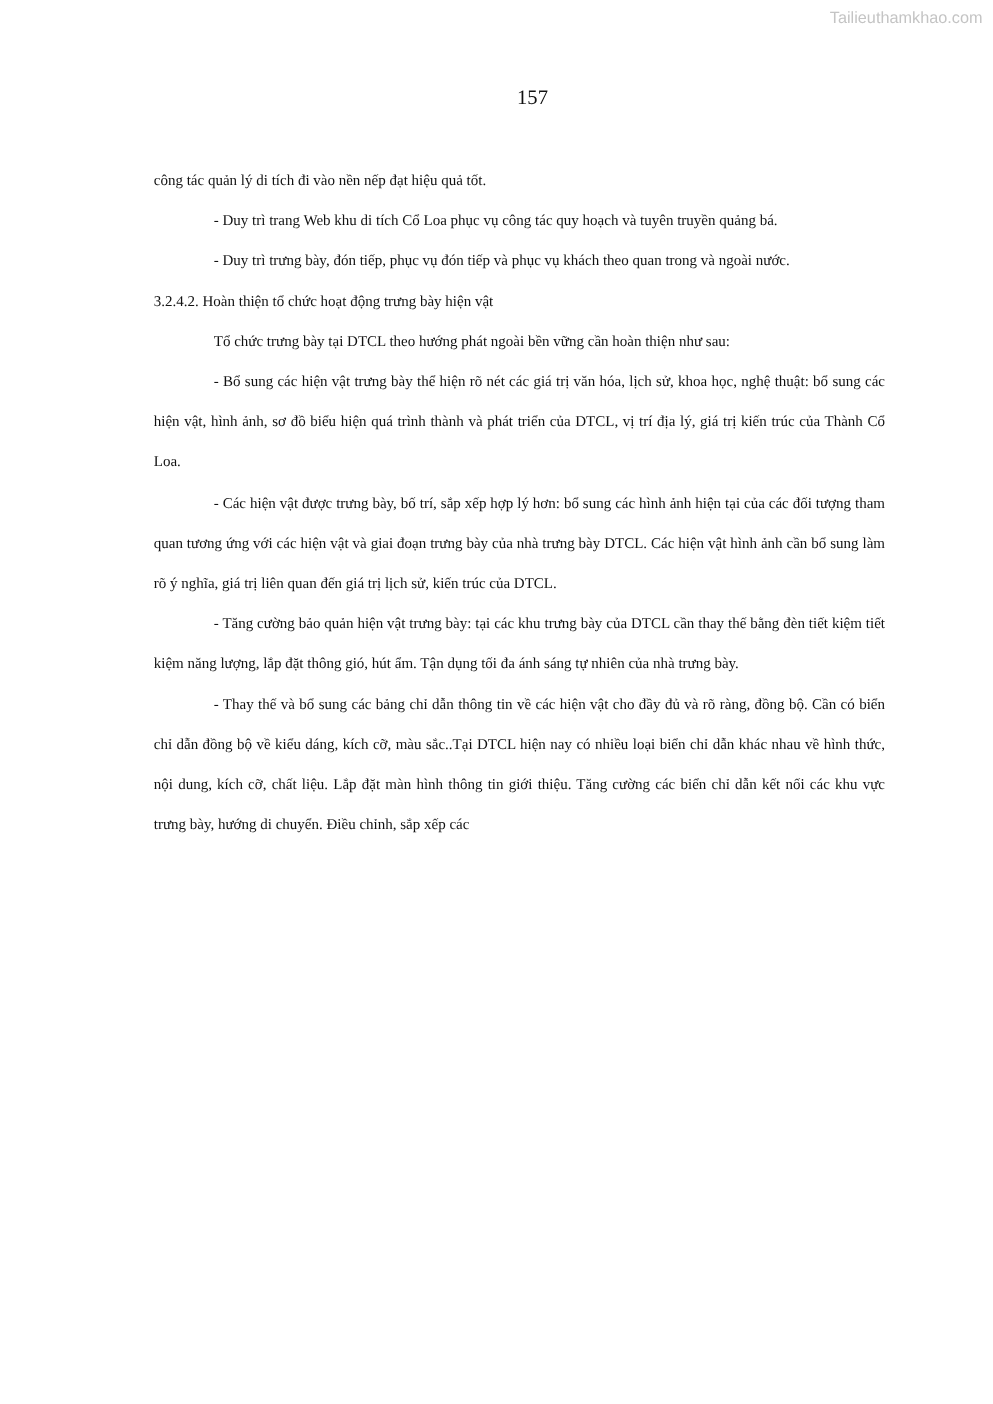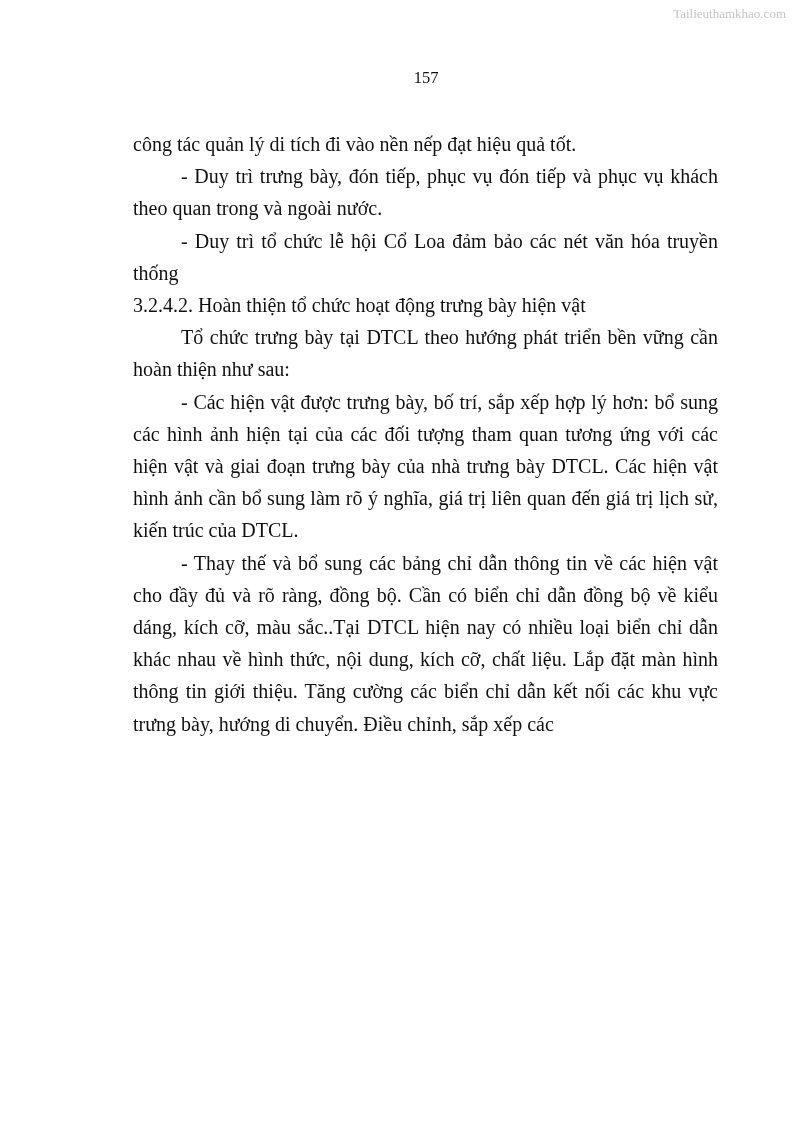--- a/index.html
+++ b/index.html
@@ -2,44 +2,46 @@
 <html><head>
 <meta charset="utf-8">
 <style>
   html, body { margin: 0; padding: 0; }
   body {
     width: 794px; height: 1123px; background: #ffffff; position: relative; overflow: hidden;
     font-family: "Liberation Serif", "DejaVu Serif", serif; color: #111;
   }
   .watermark {
     position: absolute; top: 6px; right: 8px;
-    font-family: Liberation Serif, serif;
+    font-family: Liberation Sans, sans-serif;
     font-size: 13px; color: #c4c4c4; letter-spacing: 0px;
   }
   .page-number {
     position: absolute; top: 68px; left: 0; width: 852px; text-align: center;
     font-size: 16.5px;
   }
   .content {
-    position: absolute; top: 128px; left: 133px; width: 585px;
-    font-size: 20px; line-height: 32.2px;
+    position: absolute; top: 128px; left: 123px; width: 585px;
+    font-size: 12px; line-height: 32.2px;
   }
   .content p { margin: 0; text-align: justify; }
   .content p.indent { text-indent: 48px; }
   .content p.heading { }
   .content p.first { text-align-last: left; }
 </style>
 </head>
 <body>
 
 <div class="watermark">Tailieuthamkhao.com</div>
 
 <div class="page-number">157</div>
 
 <div class="content">
   <p class="first">công tác quản lý di tích đi vào nền nếp đạt hiệu quả tốt.</p>
+  <p class="indent">- Duy trì trang Web khu di tích Cổ Loa phục vụ công tác quy hoạch và tuyên truyền quảng bá.</p>
   <p class="indent">- Duy trì trưng bày, đón tiếp, phục vụ đón tiếp và phục vụ khách theo quan trong và ngoài nước.</p>
-  <p class="indent">- Duy trì tổ chức lễ hội Cổ Loa đảm bảo các nét văn hóa truyền thống</p>
   <p class="heading">3.2.4.2. Hoàn thiện tổ chức hoạt động trưng bày hiện vật</p>
-  <p class="indent">Tổ chức trưng bày tại DTCL theo hướng phát triển bền vững cần hoàn thiện như sau:</p>
+  <p class="indent">Tổ chức trưng bày tại DTCL theo hướng phát ngoài bền vững cần hoàn thiện như sau:</p>
+  <p class="indent">- Bổ sung các hiện vật trưng bày thể hiện rõ nét các giá trị văn hóa, lịch sử, khoa học, nghệ thuật: bổ sung các hiện vật, hình ảnh, sơ đồ biểu hiện quá trình thành và phát triển của DTCL, vị trí địa lý, giá trị kiến trúc của Thành Cổ Loa.</p>
   <p class="indent">- Các hiện vật được trưng bày, bố trí, sắp xếp hợp lý hơn: bổ sung các hình ảnh hiện tại của các đối tượng tham quan tương ứng với các hiện vật và giai đoạn trưng bày của nhà trưng bày DTCL. Các hiện vật hình ảnh cần bổ sung làm rõ ý nghĩa, giá trị liên quan đến giá trị lịch sử, kiến trúc của DTCL.</p>
+  <p class="indent">-  Tăng cường bảo quản hiện vật trưng bày: tại các khu trưng bày của DTCL cần thay thế bằng  đèn tiết kiệm tiết kiệm năng lượng, lắp đặt thông gió, hút ẩm. Tận dụng tối đa ánh sáng tự nhiên của nhà trưng bày.</p>
   <p class="indent">- Thay thế và bổ sung các bảng chỉ dẫn thông tin về các hiện vật cho đầy đủ và rõ ràng, đồng bộ. Cần có biển chỉ dẫn đồng bộ về kiểu dáng, kích cỡ, màu sắc..Tại DTCL hiện nay có nhiều loại biển chỉ dẫn khác nhau về hình thức, nội dung, kích cỡ, chất liệu. Lắp đặt màn hình thông tin giới thiệu. Tăng cường các biển chỉ dẫn kết nối các khu vực trưng bày, hướng di chuyển. Điều chỉnh, sắp xếp các</p>
 </div>
 
 </body></html>

